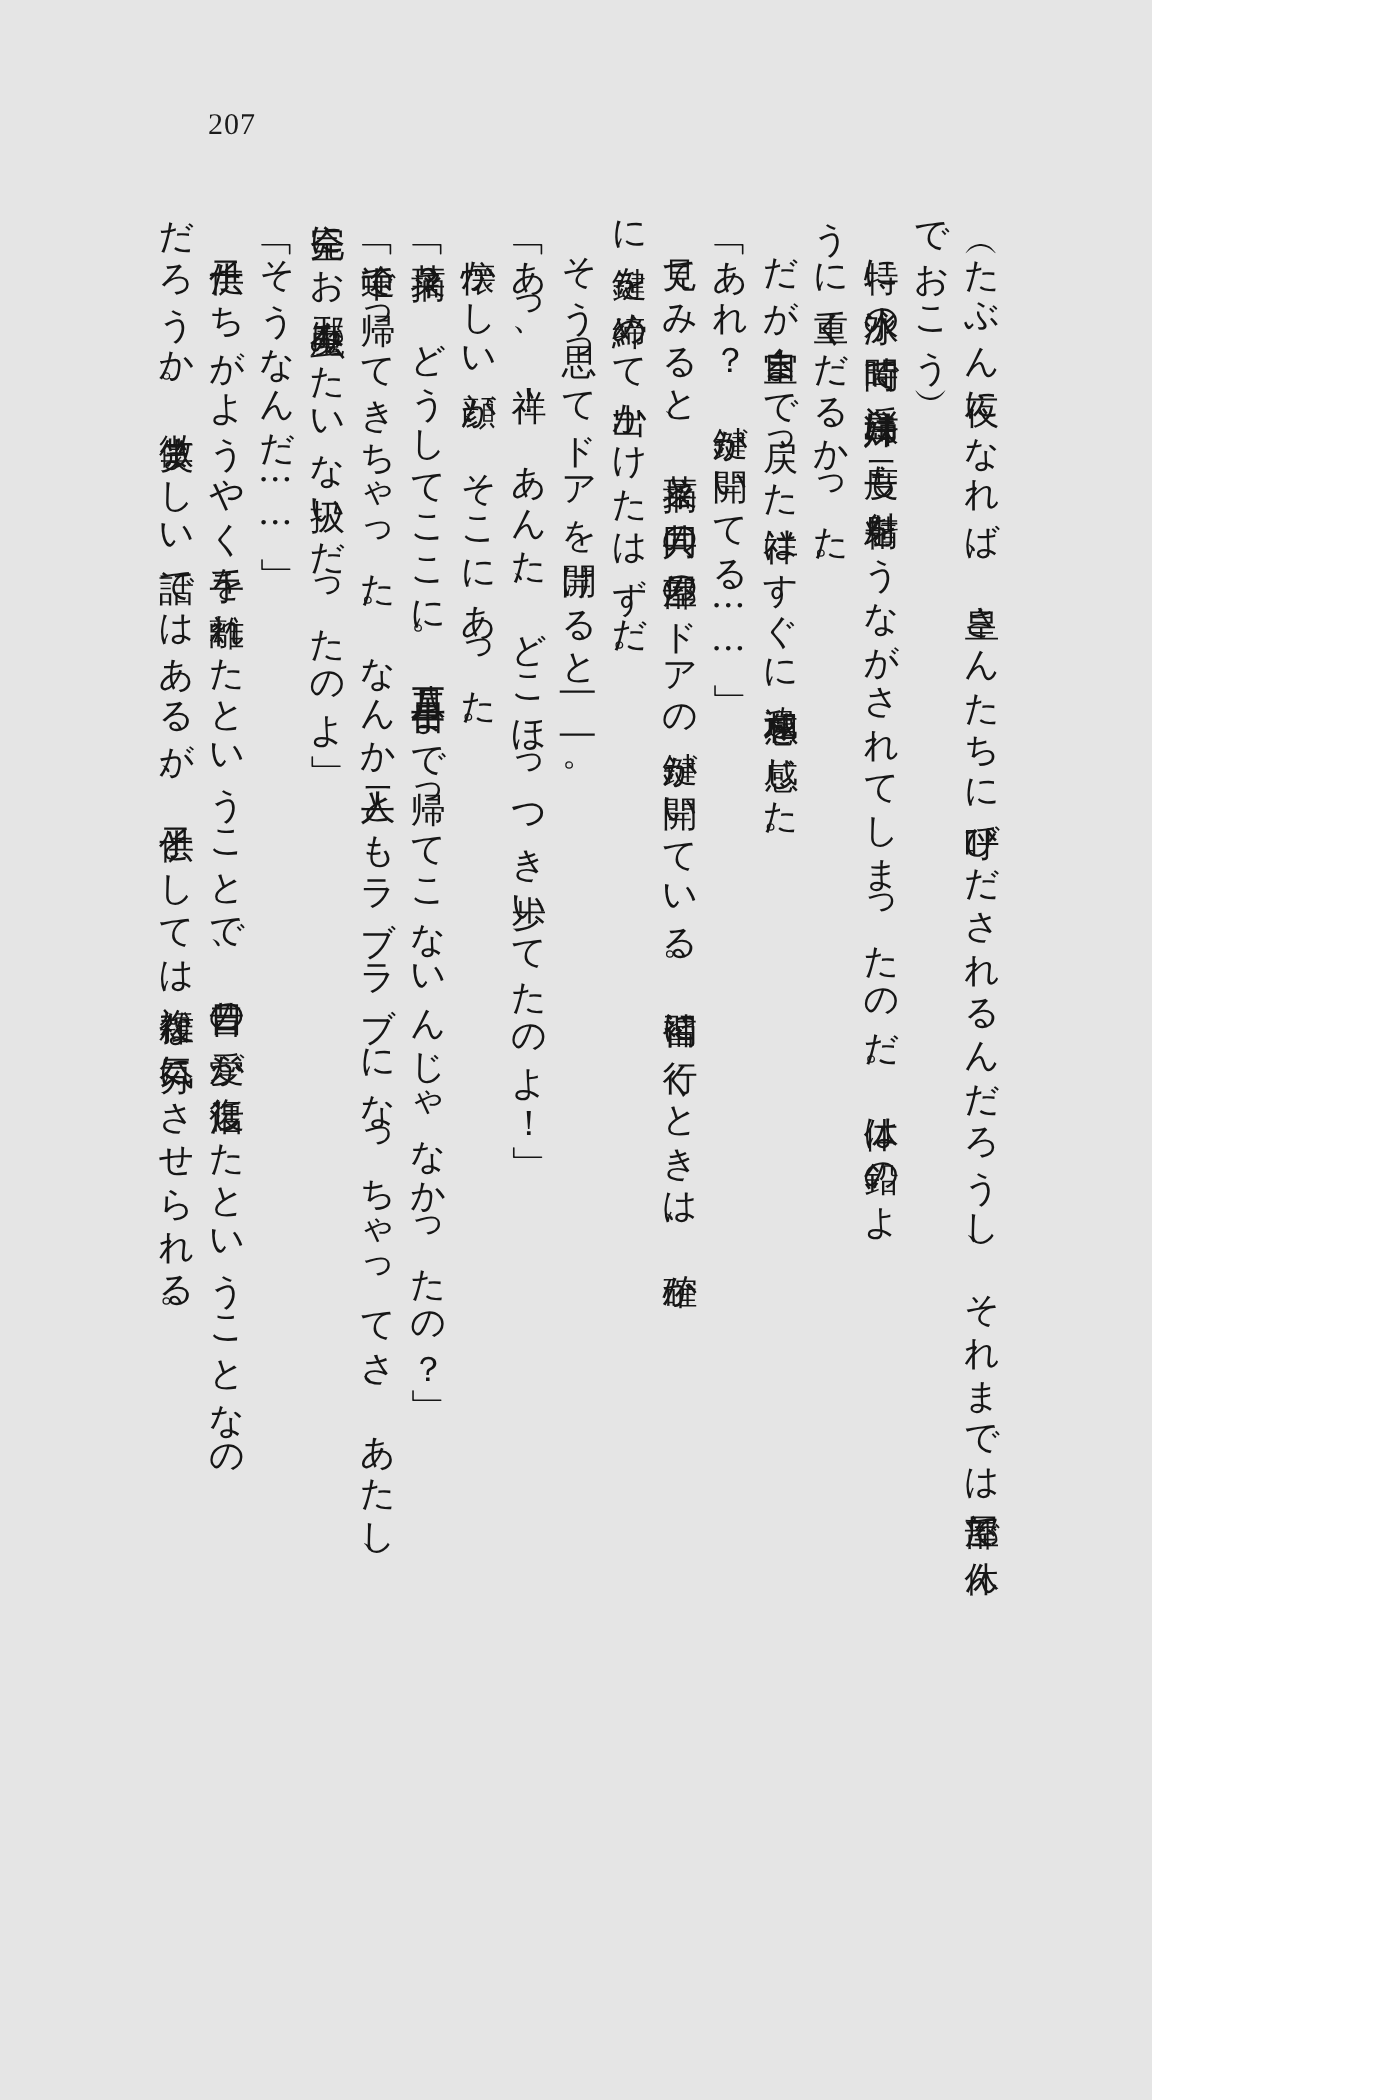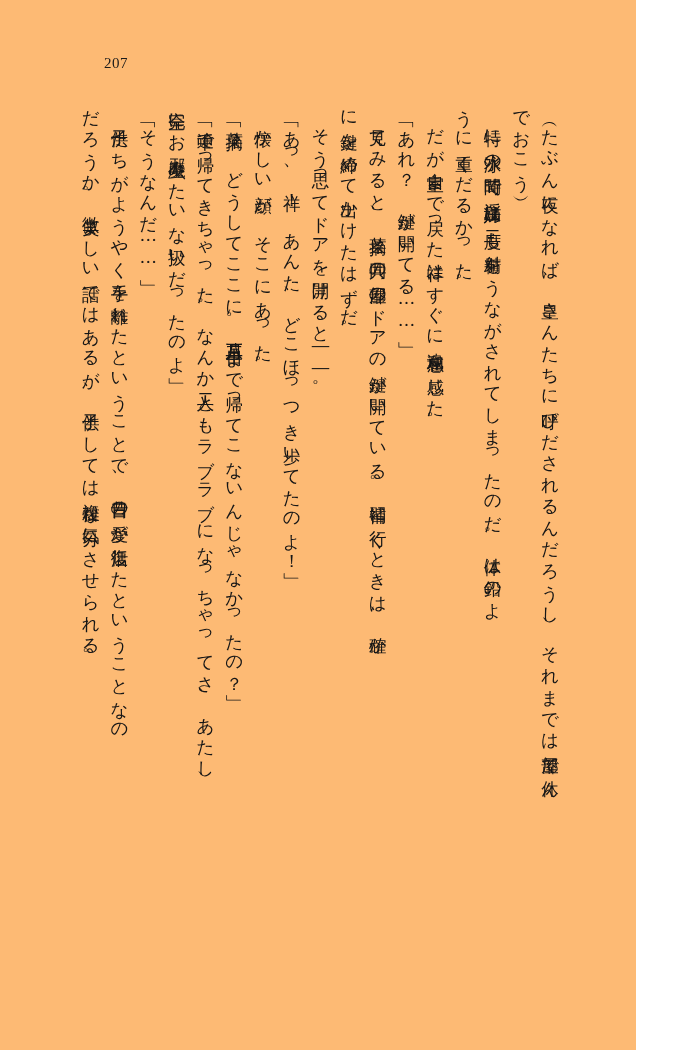--- a/index.html
+++ b/index.html
@@ -11,23 +11,23 @@
     width: 695px;
     height: 1050px;
     font-family: "Liberation Serif", "DejaVu Serif", serif;
     color: #1a1a1a;
     position: relative;
     overflow: hidden;
   }
   .page {
     position: absolute;
     left: 0; top: 0;
-    width: 636px;
+    width: 576px;
     height: 1050px;
-    background: #fdba74;
+    background: #e5e5e5;
   }
   .page-number {
     position: absolute;
     left: 104px;
     top: 55px;
     font-size: 15px;
     letter-spacing: 0.5px;
     font-family: "Liberation Serif", "DejaVu Serif", serif;
     color: #1b1b1b;
   }

